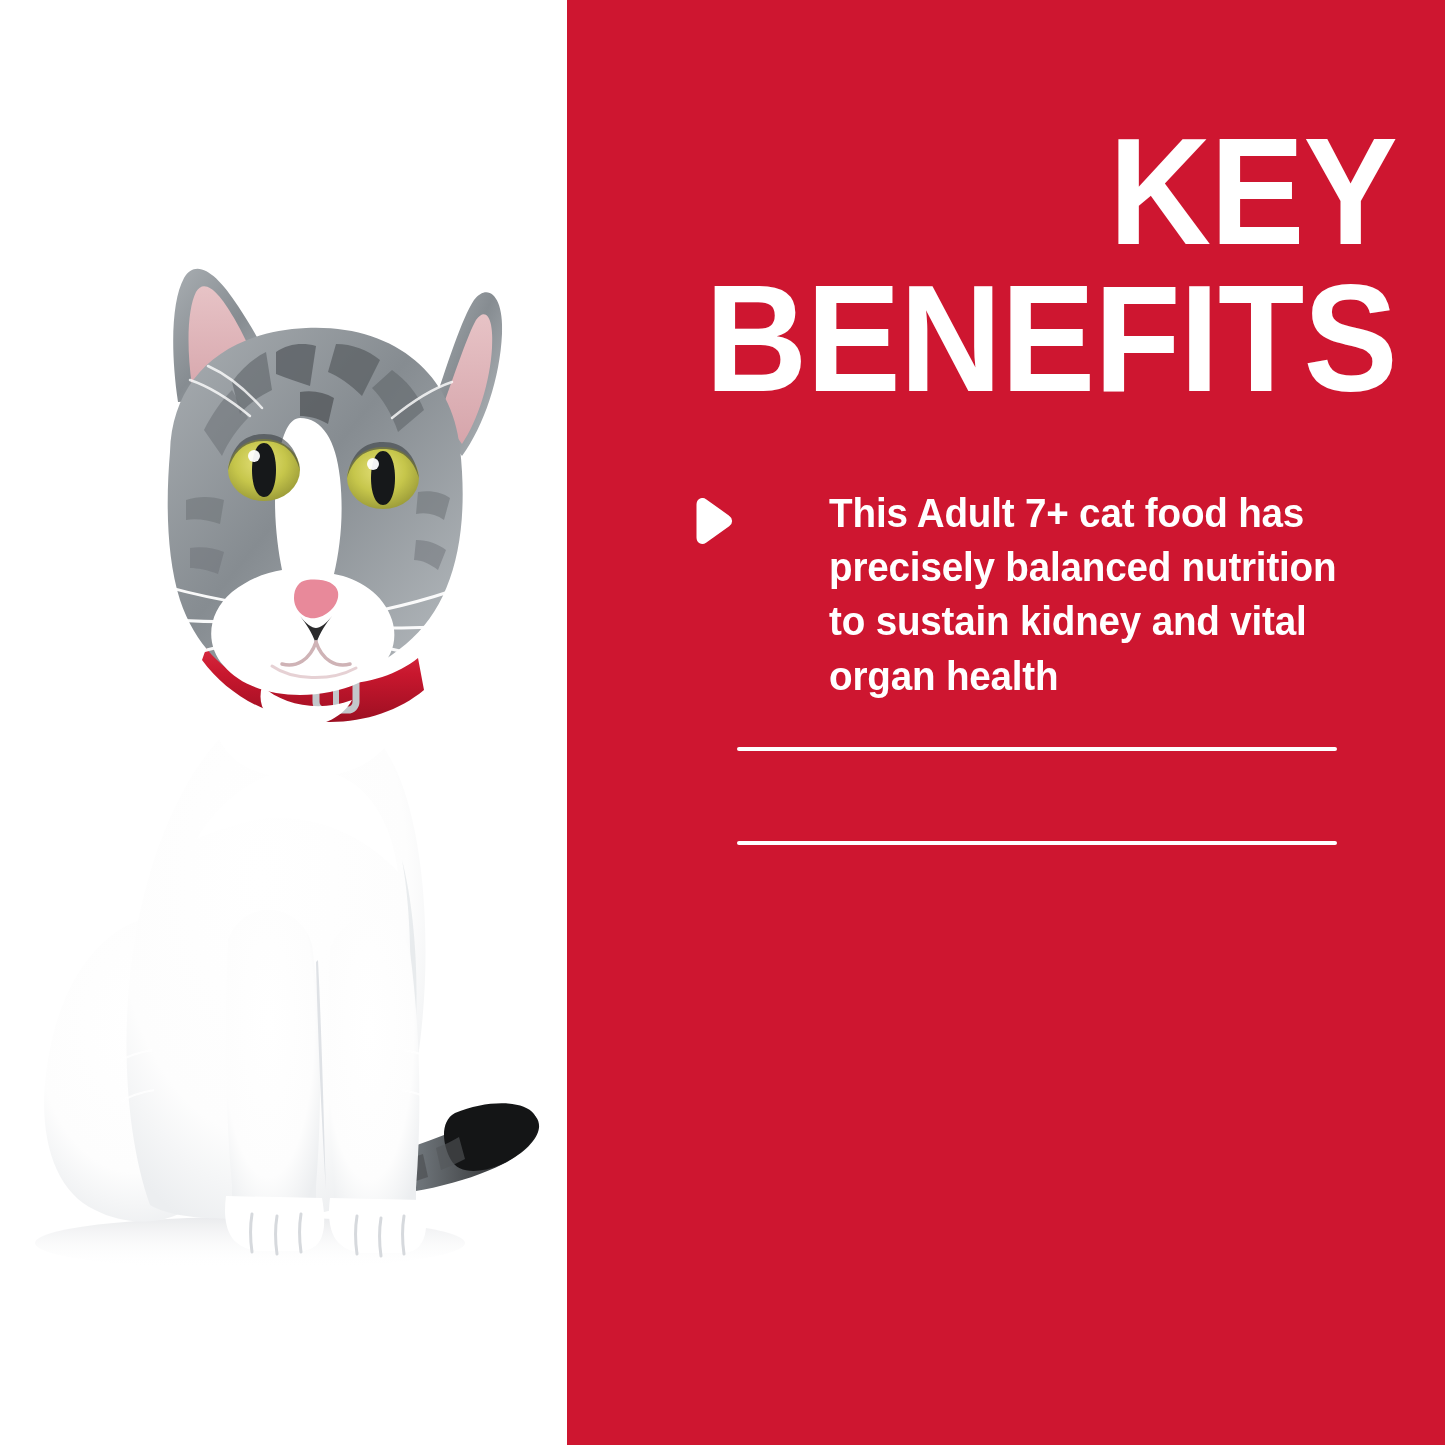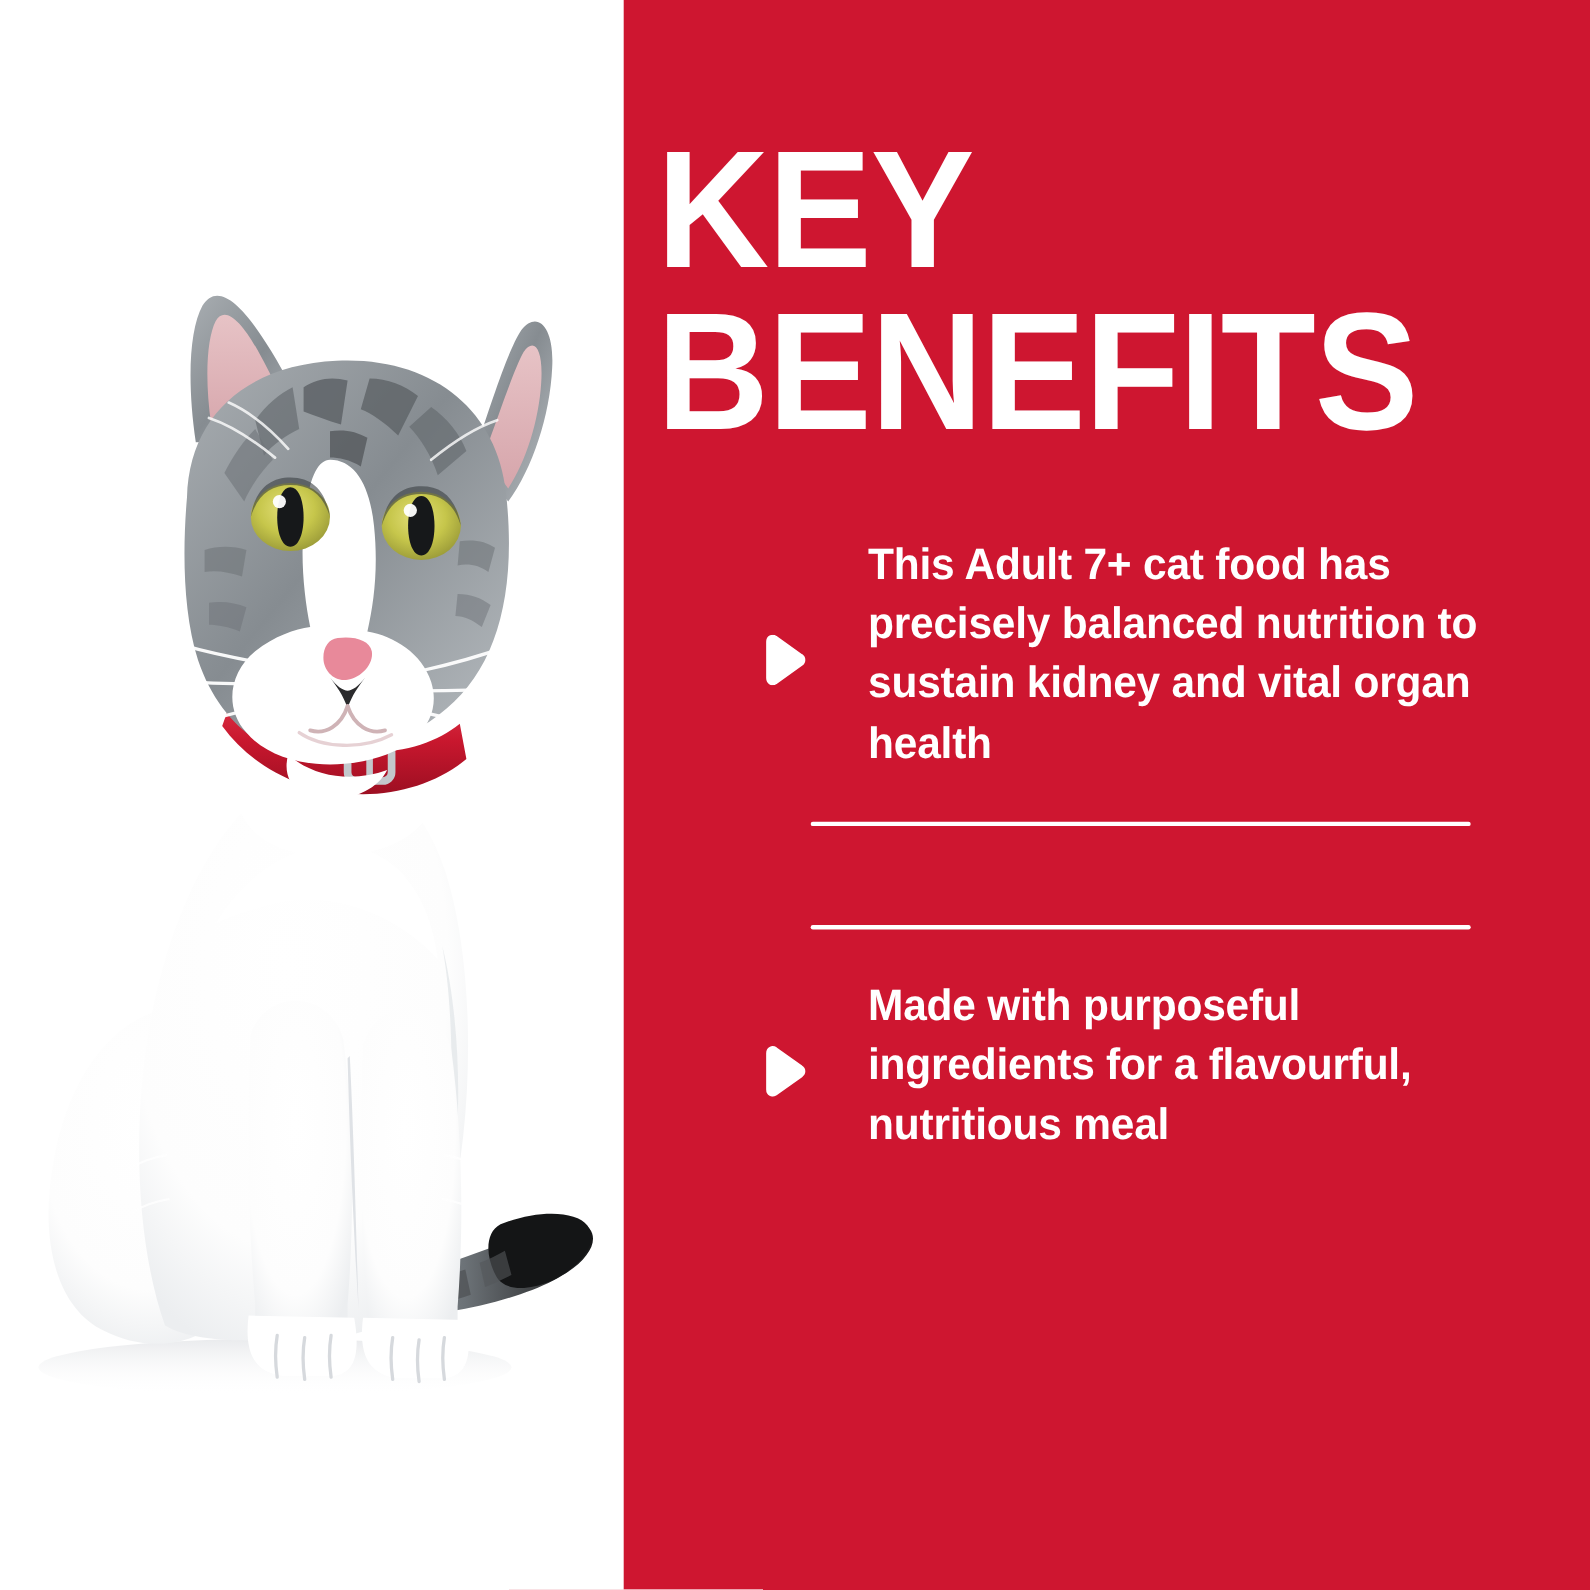--- a/index.html
+++ b/index.html
@@ -34,21 +34,21 @@
     width:878px; height:1445px;
     background:#ce1630;
     flex:0 0 878px;
   }
 
   .panel-title {
     position:absolute;
     left:0; right:18px;
     top:118px;
     color:#ffffff;
-    text-align:left;
+    text-align:right;
     font-weight:700;
     letter-spacing:-1px;
     line-height:0.97;
   }
   .panel-title .title-line-1 {
     display:block;
     font-size:152px;
     transform:scaleX(0.93);
   }
   .panel-title .title-line-2 {
@@ -60,22 +60,23 @@
   .benefit-list {
     position:absolute;
     left:124px;
     top:486px;
     width:700px;
   }
 
   .benefit-item {
     position:relative;
     display:flex;
-    align-items:center;
+    align-items:flex-start;
     padding-right:8px;
+    gap:40px;
   }
 
   .bullet-marker {
     flex:0 0 46px;
     width:46px; height:58px;
     display:flex;
     align-items:flex-start;
     justify-content:flex-start;
     padding-top:12px;
   }
@@ -318,24 +319,16 @@
 
       <div class="spacer-a"></div>
       <div class="benefit-divider"></div>
       <div class="spacer-b"></div>
 
 
       <div class="spacer-c"></div>
       <div class="benefit-divider"></div>
       <div class="spacer-d"></div>
 
-      <div class="benefit-item">
-        <span class="bullet-marker">
-          <svg width="42" height="46" viewBox="0 0 42 46" xmlns="http://www.w3.org/2000/svg">
-            <path d="M7 6.5 C7 2.4 10.8 0.2 14.2 2.4 L37.3 18.9 C40.4 21.0 40.4 24.9 37.3 27.0 L14.2 43.5 C10.8 45.8 7 43.6 7 39.4 Z" fill="#ffffff" stroke="#ffffff" stroke-width="3" stroke-linejoin="round"></path>
-          </svg>
-        </span>
-        <span class="benefit-text">Made with purposeful ingredients for a flavourful, nutritious meal</span>
-      </div>
 
     </div>
   </div>
 </div>
 
 </body></html>

